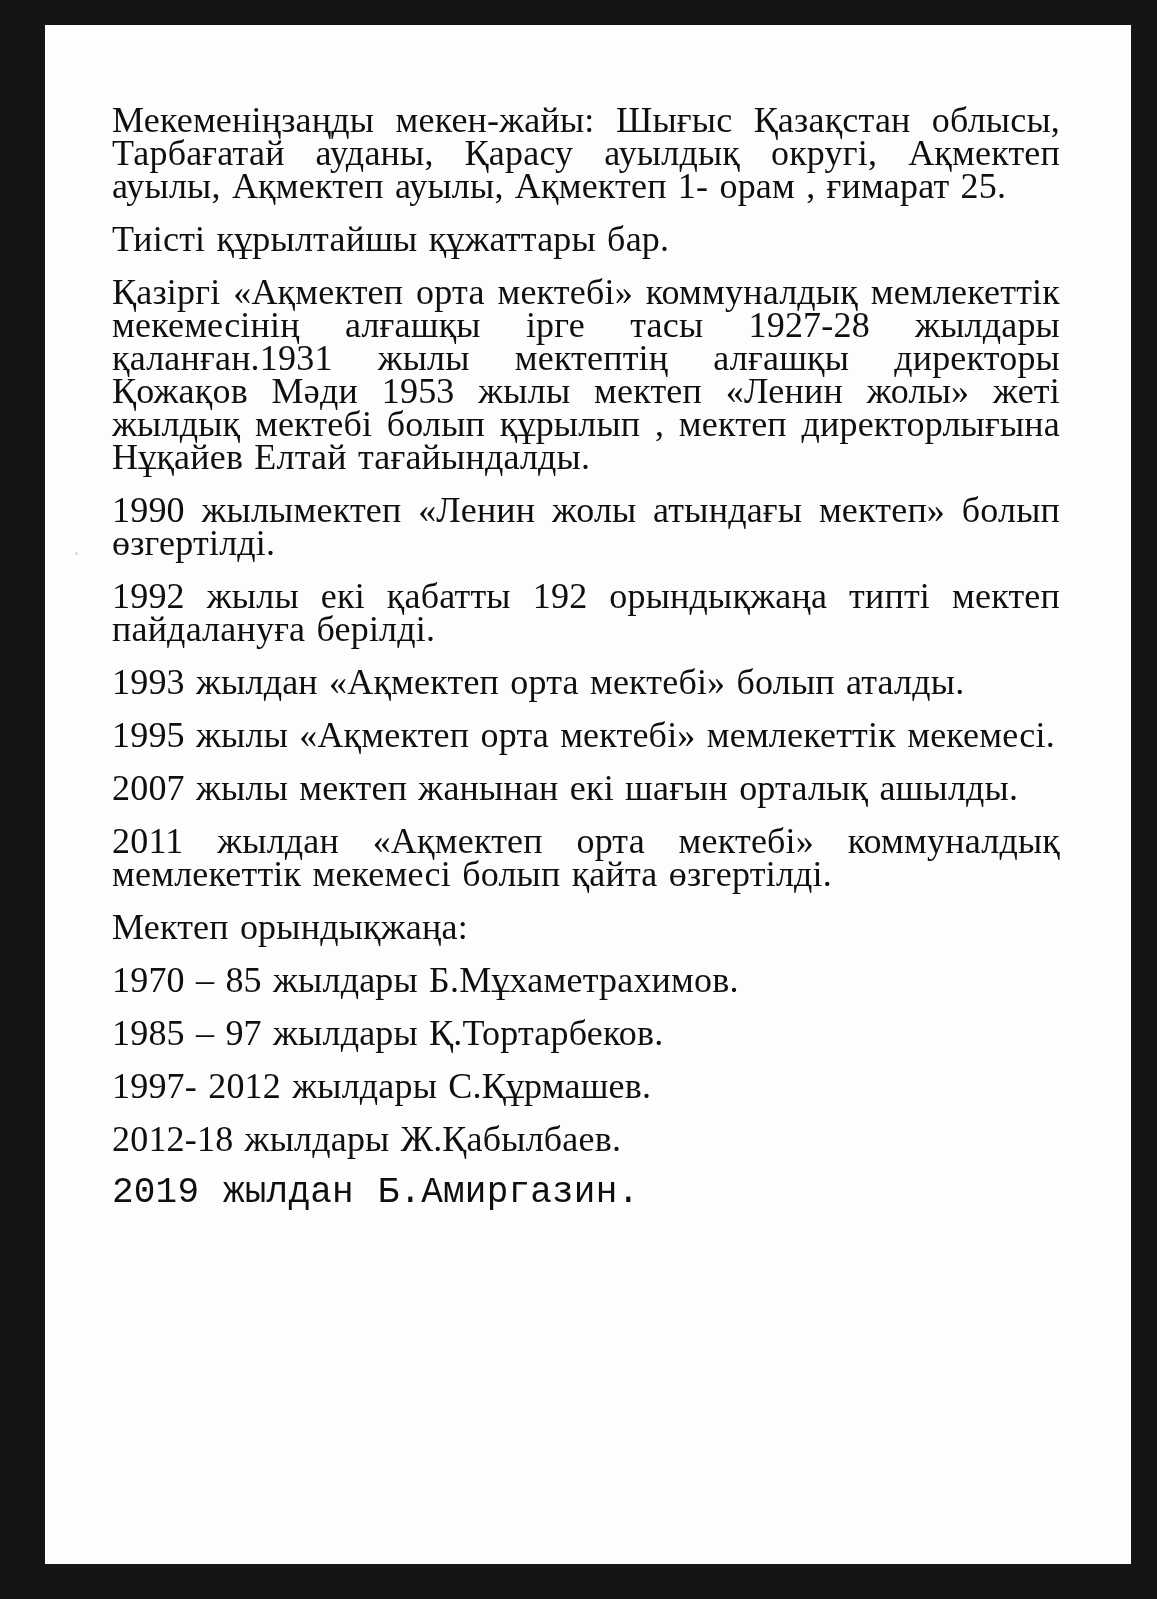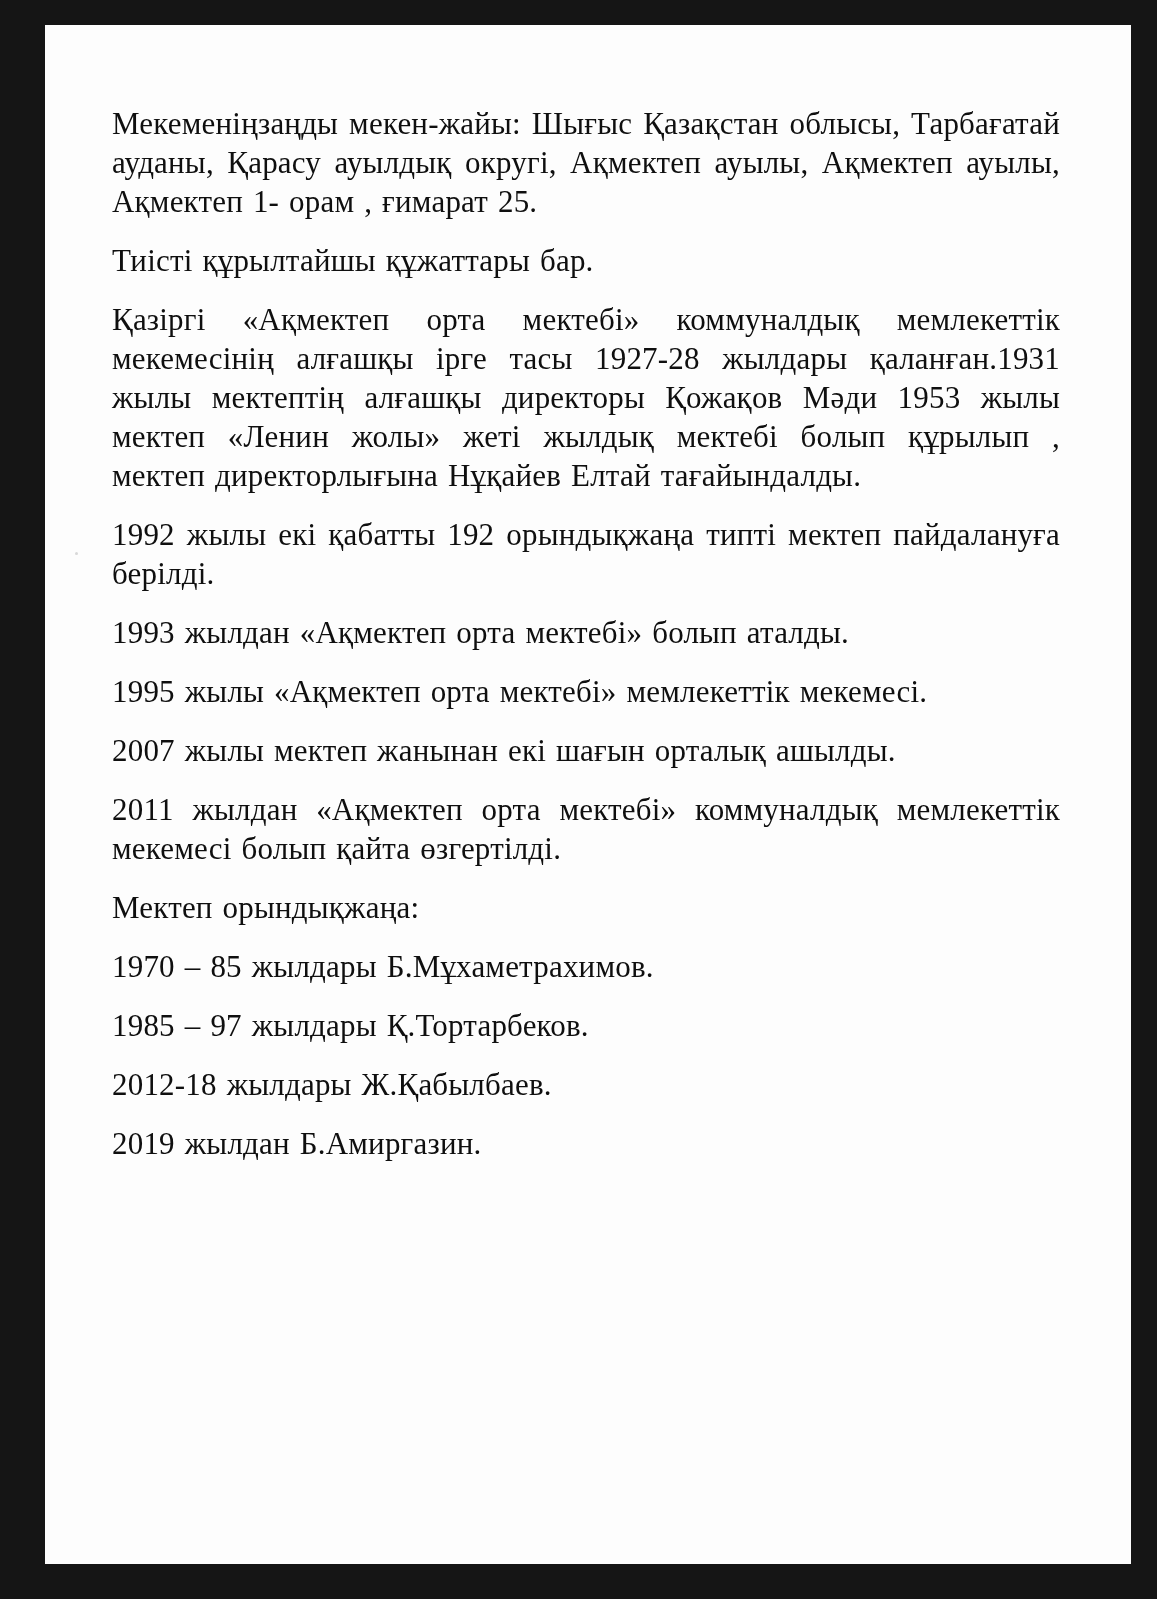--- a/index.html
+++ b/index.html
@@ -23,53 +23,56 @@
     background: #fdfdfd;
   }
   .content {
     position: absolute;
     left: 67px;
     top: 79px;
     width: 948px;
   }
   .para {
     margin: 0 0 20px 0;
-    font-size: 31px;
-    line-height: 39px;
+    font-size: 36px;
+    line-height: 33px;
     color: #0f0f0f;
     text-align: justify;
     word-spacing: 2px;
     letter-spacing: 0.2px;
   }
   .para:last-child {
     margin-bottom: 4px;
+    font-family: Liberation Mono, monospace;
   }
   
   .speck {
     position: absolute;
     background: #d8d8d8;
     border-radius: 50%;
   }
   .speck.s1 { left: 362px; top: 949px; width: 4px; height: 4px; }
   .speck.s2 { left: 30px;  top: 527px; width: 3px; height: 3px; }
 </style>
 </head>
 <body>
 
 <div class="paper">
   <span class="speck s1"></span>
   <span class="speck s2"></span>
   <div class="content">
       <p class="para">Мекеменіңзаңды мекен-жайы: Шығыс Қазақстан облысы, Тарбағатай ауданы, Қарасу ауылдық округі, Ақмектеп ауылы, Ақмектеп ауылы, Ақмектеп 1- орам , ғимарат 25.</p>
       <p class="para">Тиісті құрылтайшы құжаттары бар.</p>
       <p class="para">Қазіргі «Ақмектеп орта мектебі» коммуналдық мемлекеттік мекемесінің алғашқы ірге тасы 1927-28 жылдары қаланған.1931 жылы мектептің алғашқы директоры Қожақов Мәди 1953 жылы мектеп «Ленин жолы» жеті жылдық мектебі болып құрылып , мектеп директорлығына Нұқайев Елтай тағайындалды.</p>
+      <p class="para">1990 жылымектеп «Ленин жолы атындағы мектеп» болып өзгертілді.</p>
       <p class="para">1992 жылы екі қабатты 192 орындықжаңа типті мектеп пайдалануға берілді.</p>
       <p class="para">1993 жылдан «Ақмектеп орта мектебі» болып аталды.</p>
       <p class="para">1995 жылы «Ақмектеп орта мектебі» мемлекеттік мекемесі.</p>
       <p class="para">2007 жылы мектеп жанынан екі шағын орталық ашылды.</p>
       <p class="para">2011 жылдан «Ақмектеп орта мектебі» коммуналдық мемлекеттік мекемесі болып қайта өзгертілді.</p>
       <p class="para">Мектеп орындықжаңа:</p>
       <p class="para">1970 – 85 жылдары Б.Мұхаметрахимов.</p>
       <p class="para">1985 – 97 жылдары Қ.Тортарбеков.</p>
+      <p class="para">1997- 2012 жылдары С.Құрмашев.</p>
       <p class="para">2012-18 жылдары Ж.Қабылбаев.</p>
       <p class="para">2019 жылдан Б.Амиргазин.</p>
     </div>
 </div>
 
 </body></html>

